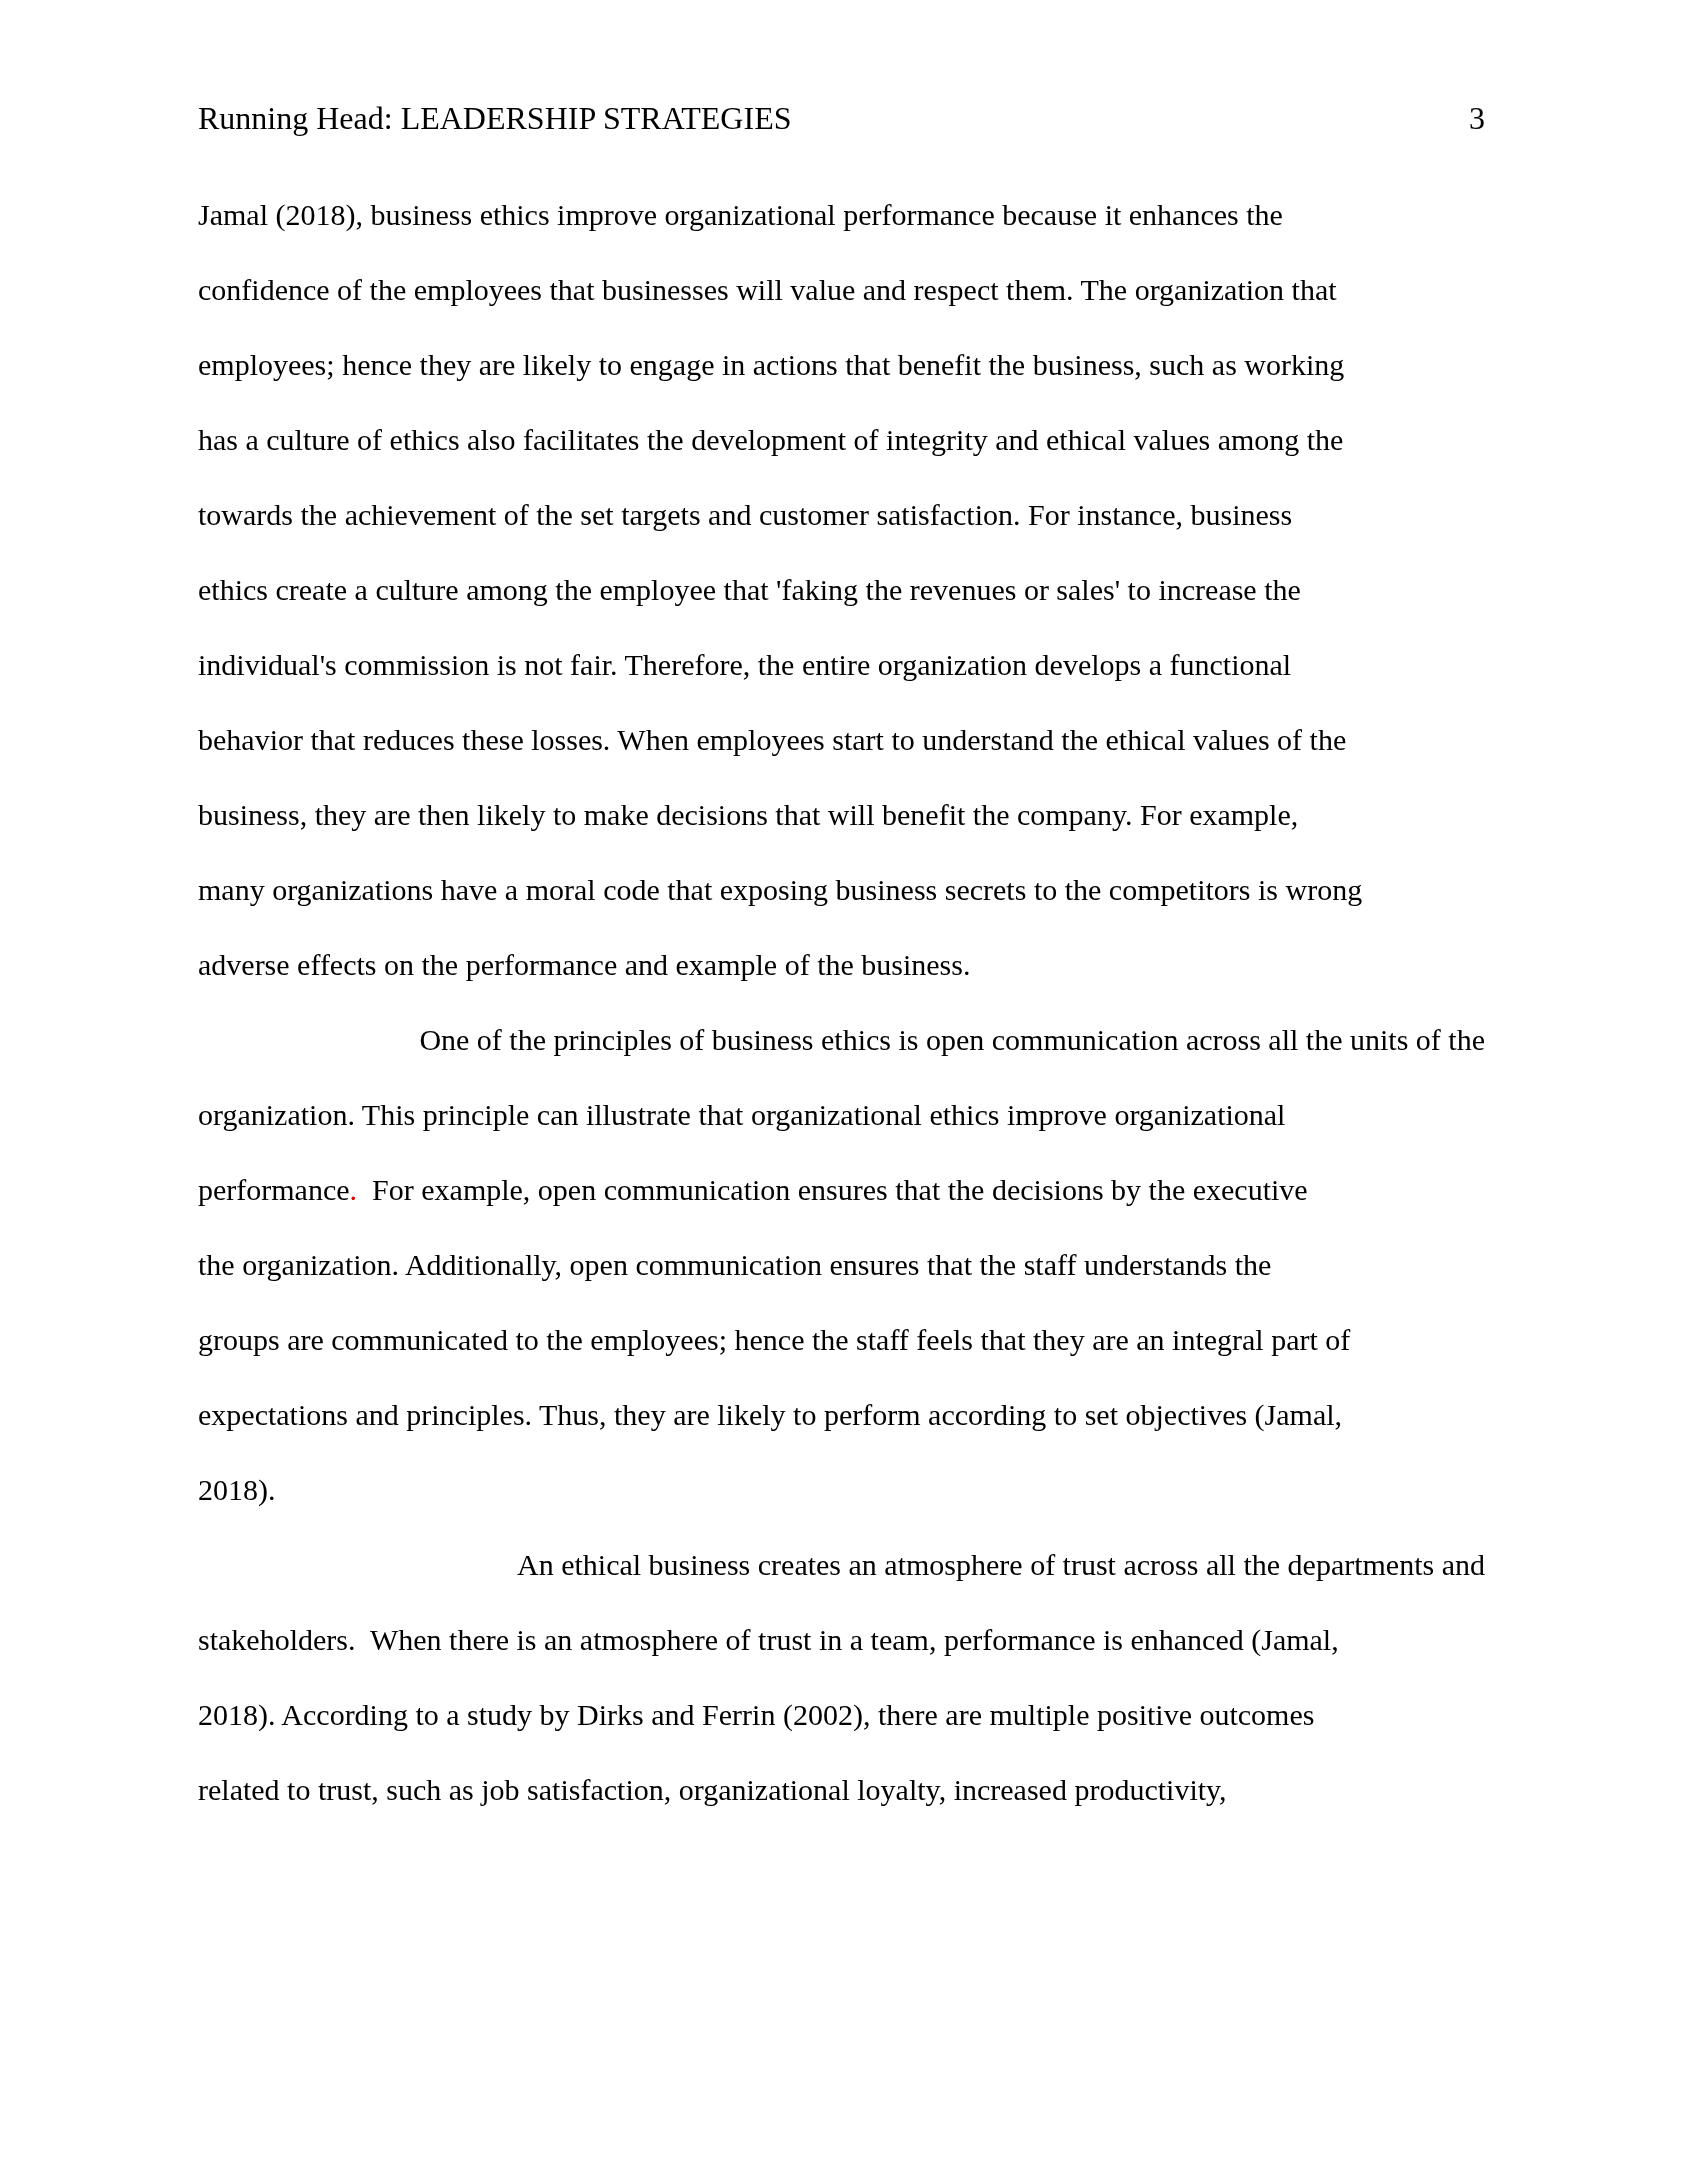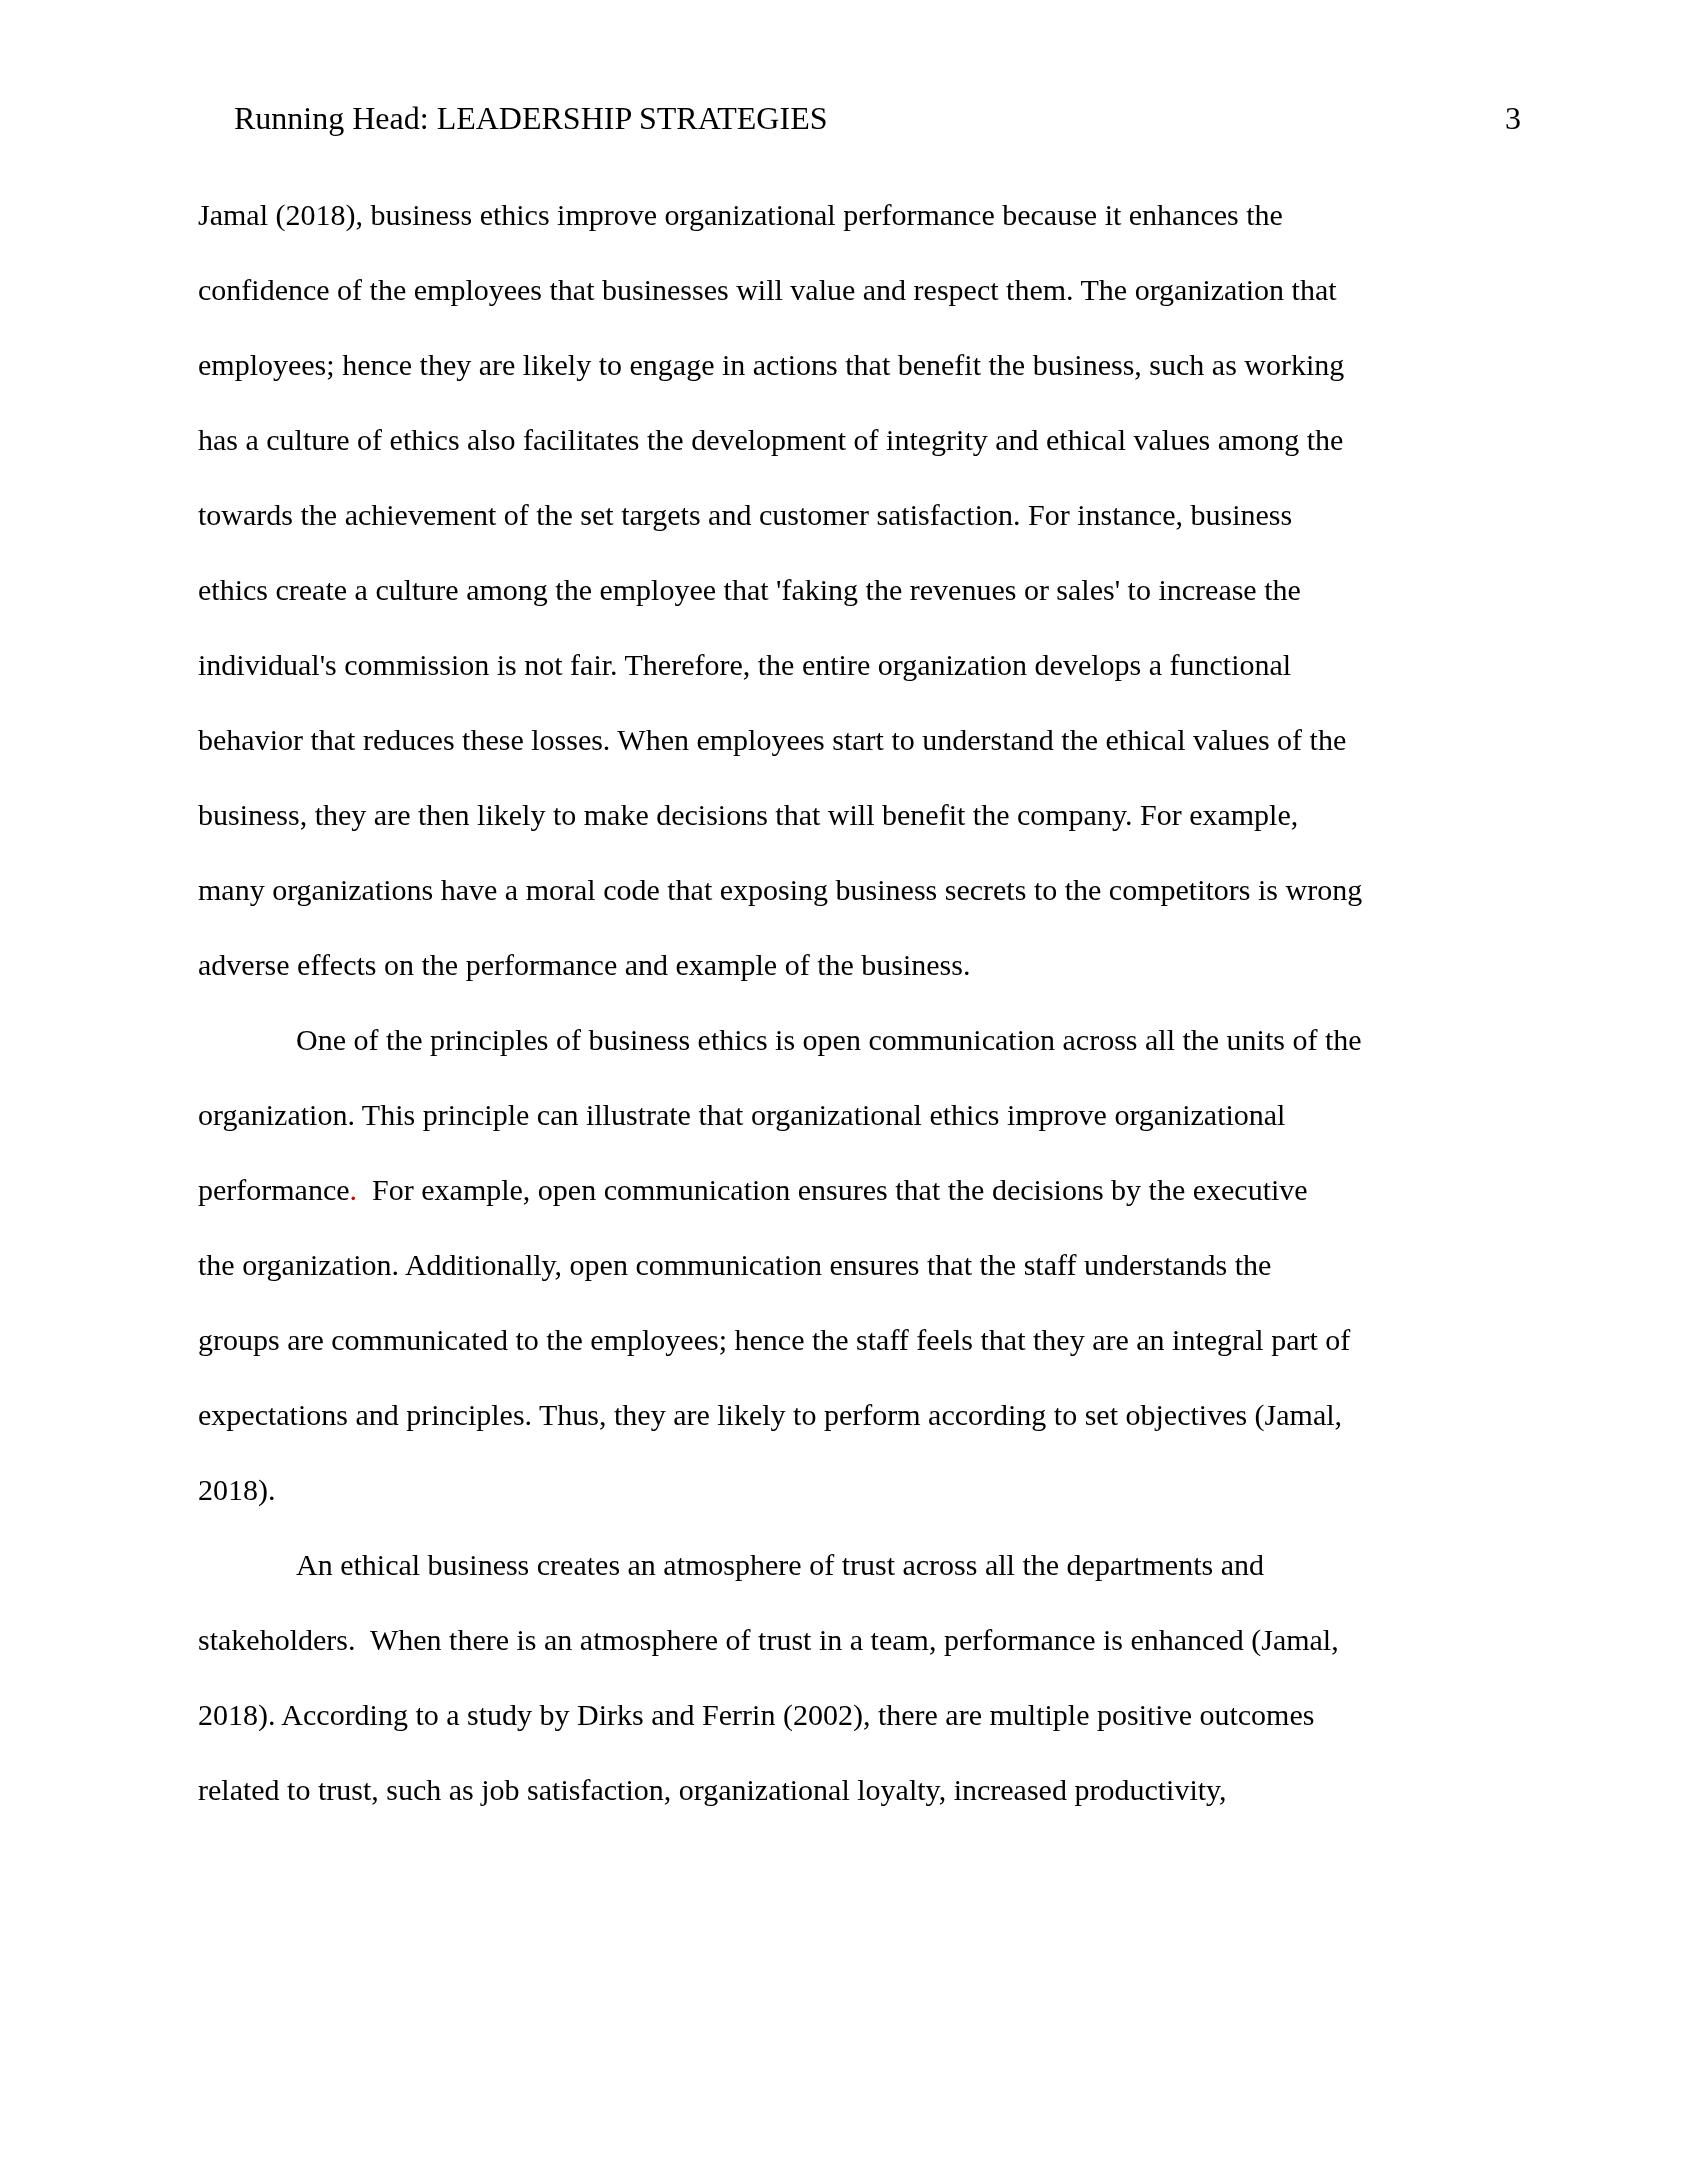--- a/index.html
+++ b/index.html
@@ -1,24 +1,24 @@
 <!DOCTYPE html>
 <html><head>
 <meta charset="utf-8">
 <style>
   html, body { margin: 0; padding: 0; background: #ffffff; }
   body { width: 1683px; height: 2178px; position: relative; overflow: hidden;
          font-family: "Liberation Serif", serif; color: #000; }
   .header { position: absolute; left: 198px; top: 98px; width: 1287px; height: 40px;
-            font-size: 32px; line-height: 40px; margin-left: 36px; }
+            font-size: 32px; line-height: 40px; }
   .header .title { position: absolute; left: 0; top: 0; white-space: nowrap; }
   .header .pagenum { position: absolute; right: 0; top: 0; }
   .body { position: absolute; left: 198px; top: 187px; width: 1287px; font-size: 30px; }
   .line { height: 75px; line-height: 55px; white-space: nowrap; }
-  .indent { padding-left: 98px; }
+  .indent { padding-left: 98px; text-align: right; }
   .red { color: #e00000; }
 </style>
 </head>
 <body>
 
 <div class="header">
   <span class="title">Running Head: LEADERSHIP STRATEGIES</span>
   <span class="pagenum">3</span>
 </div>
 

